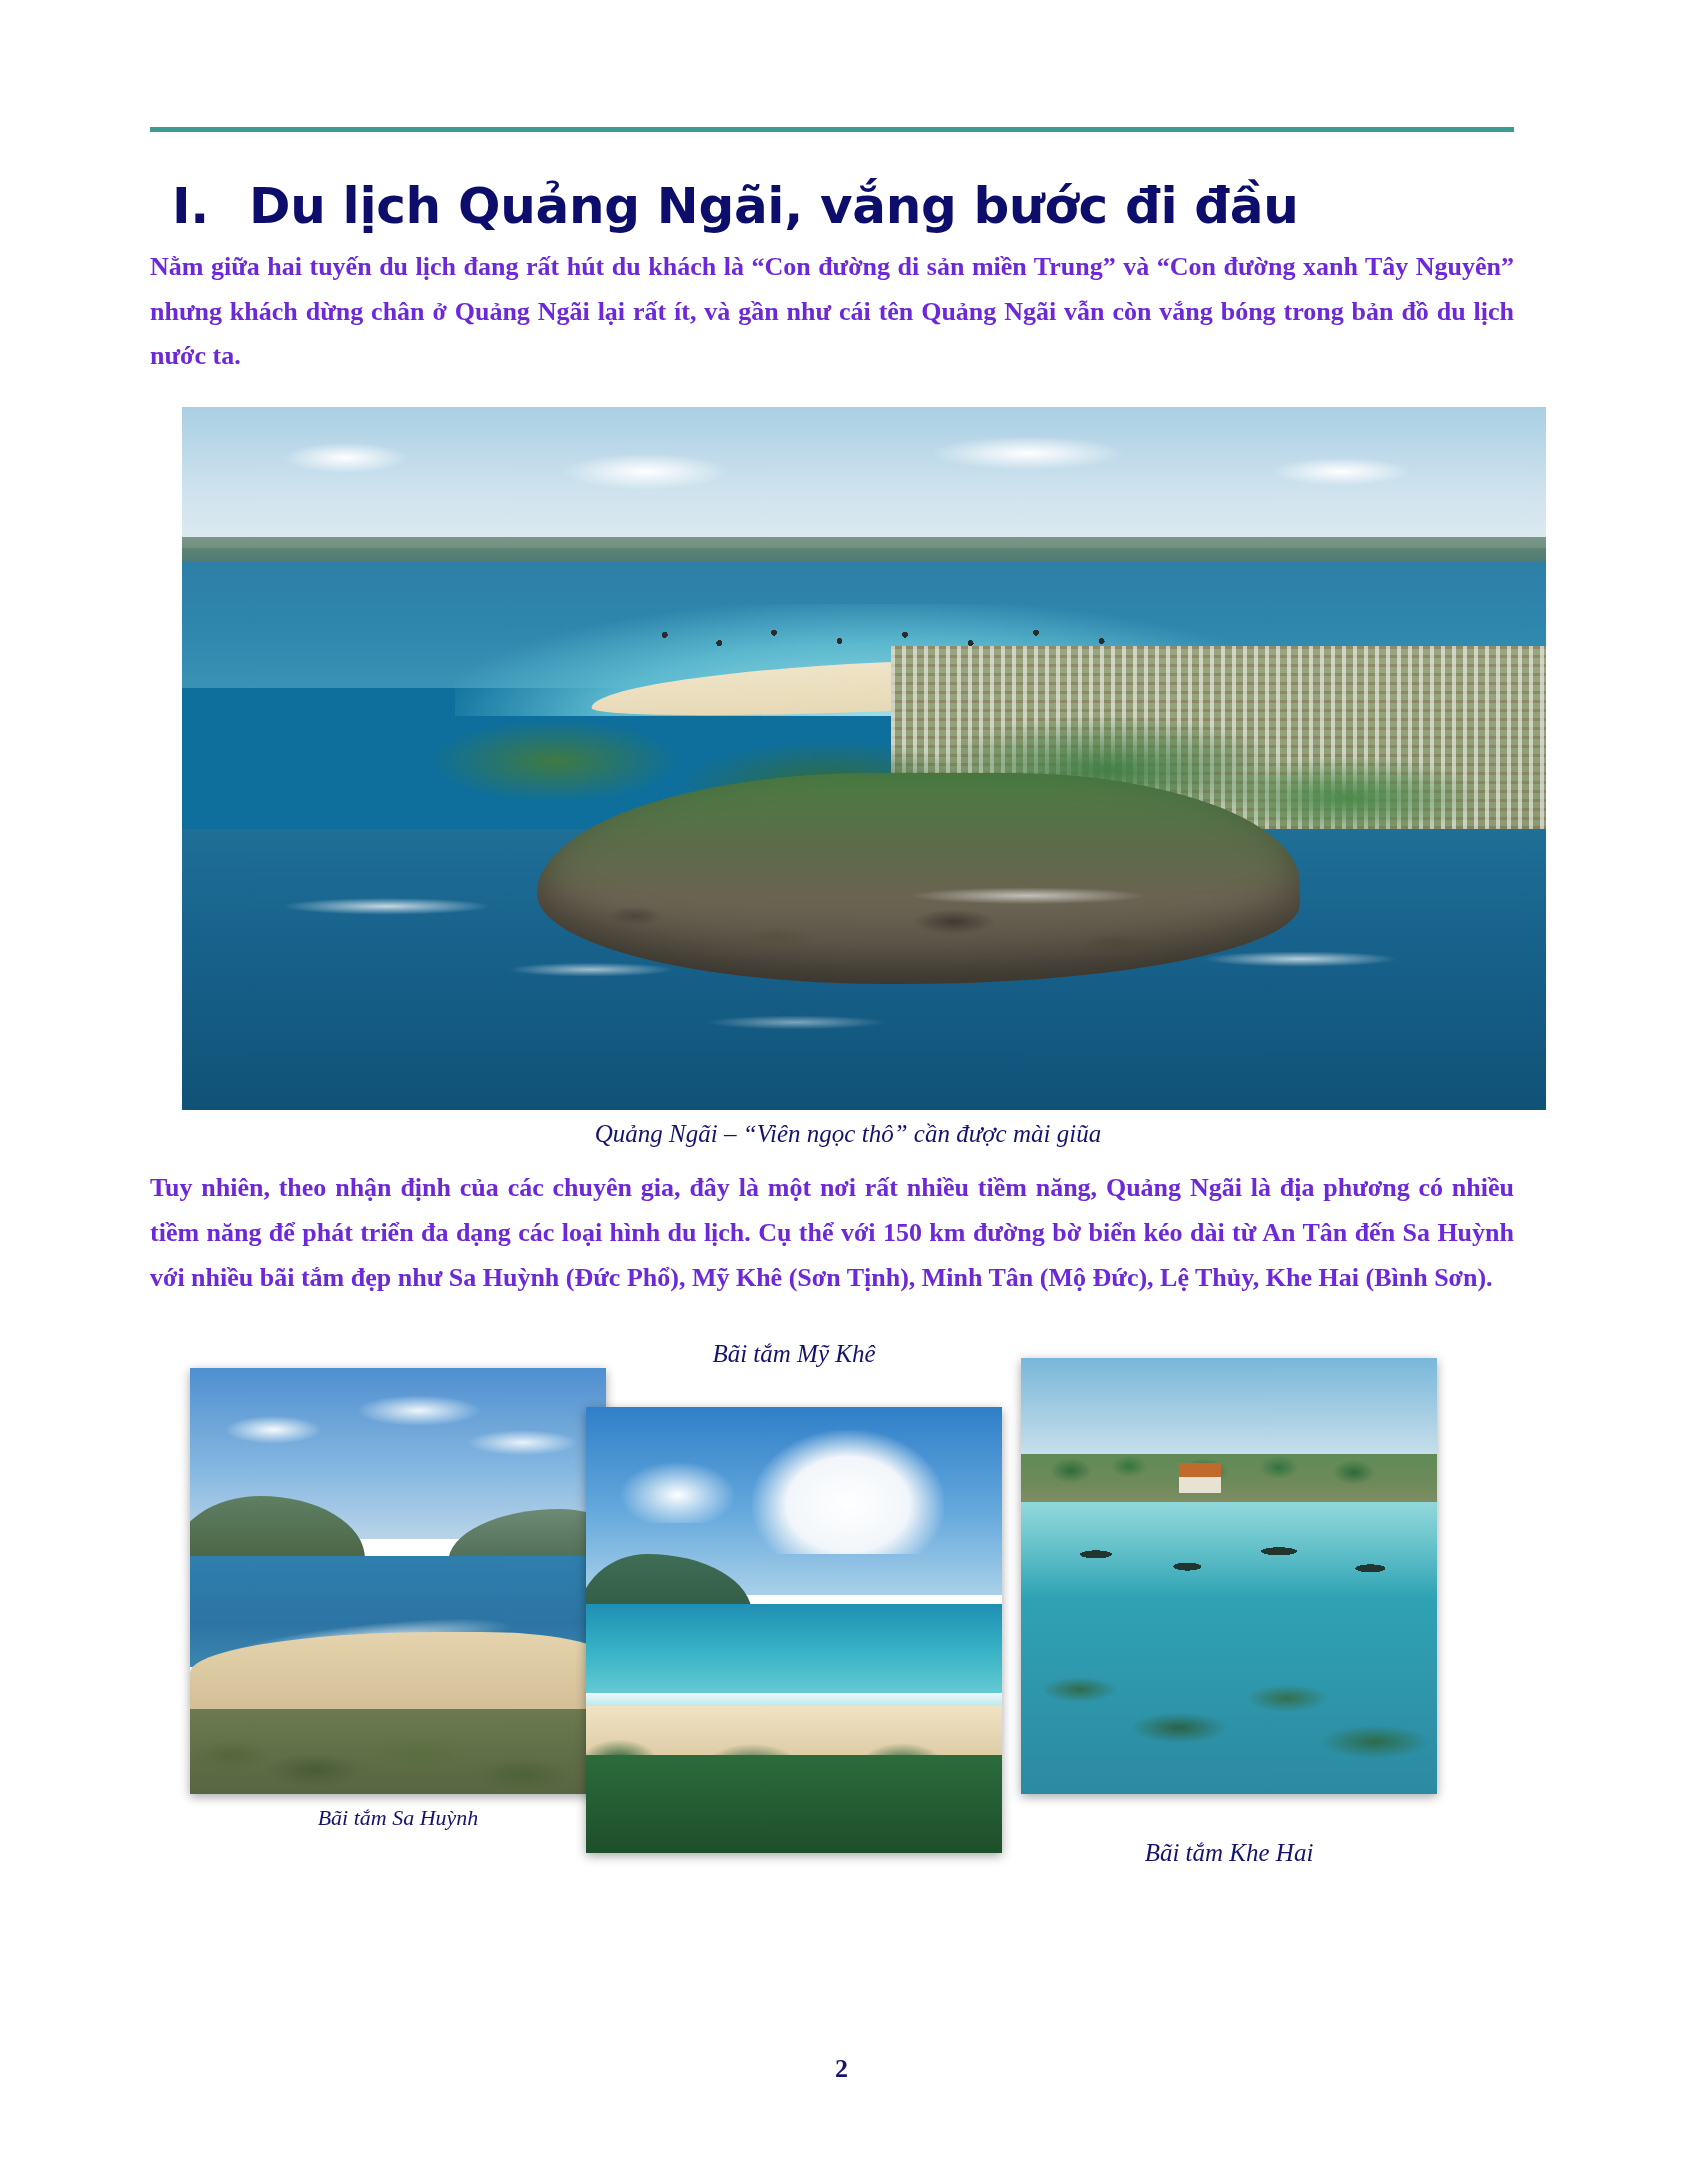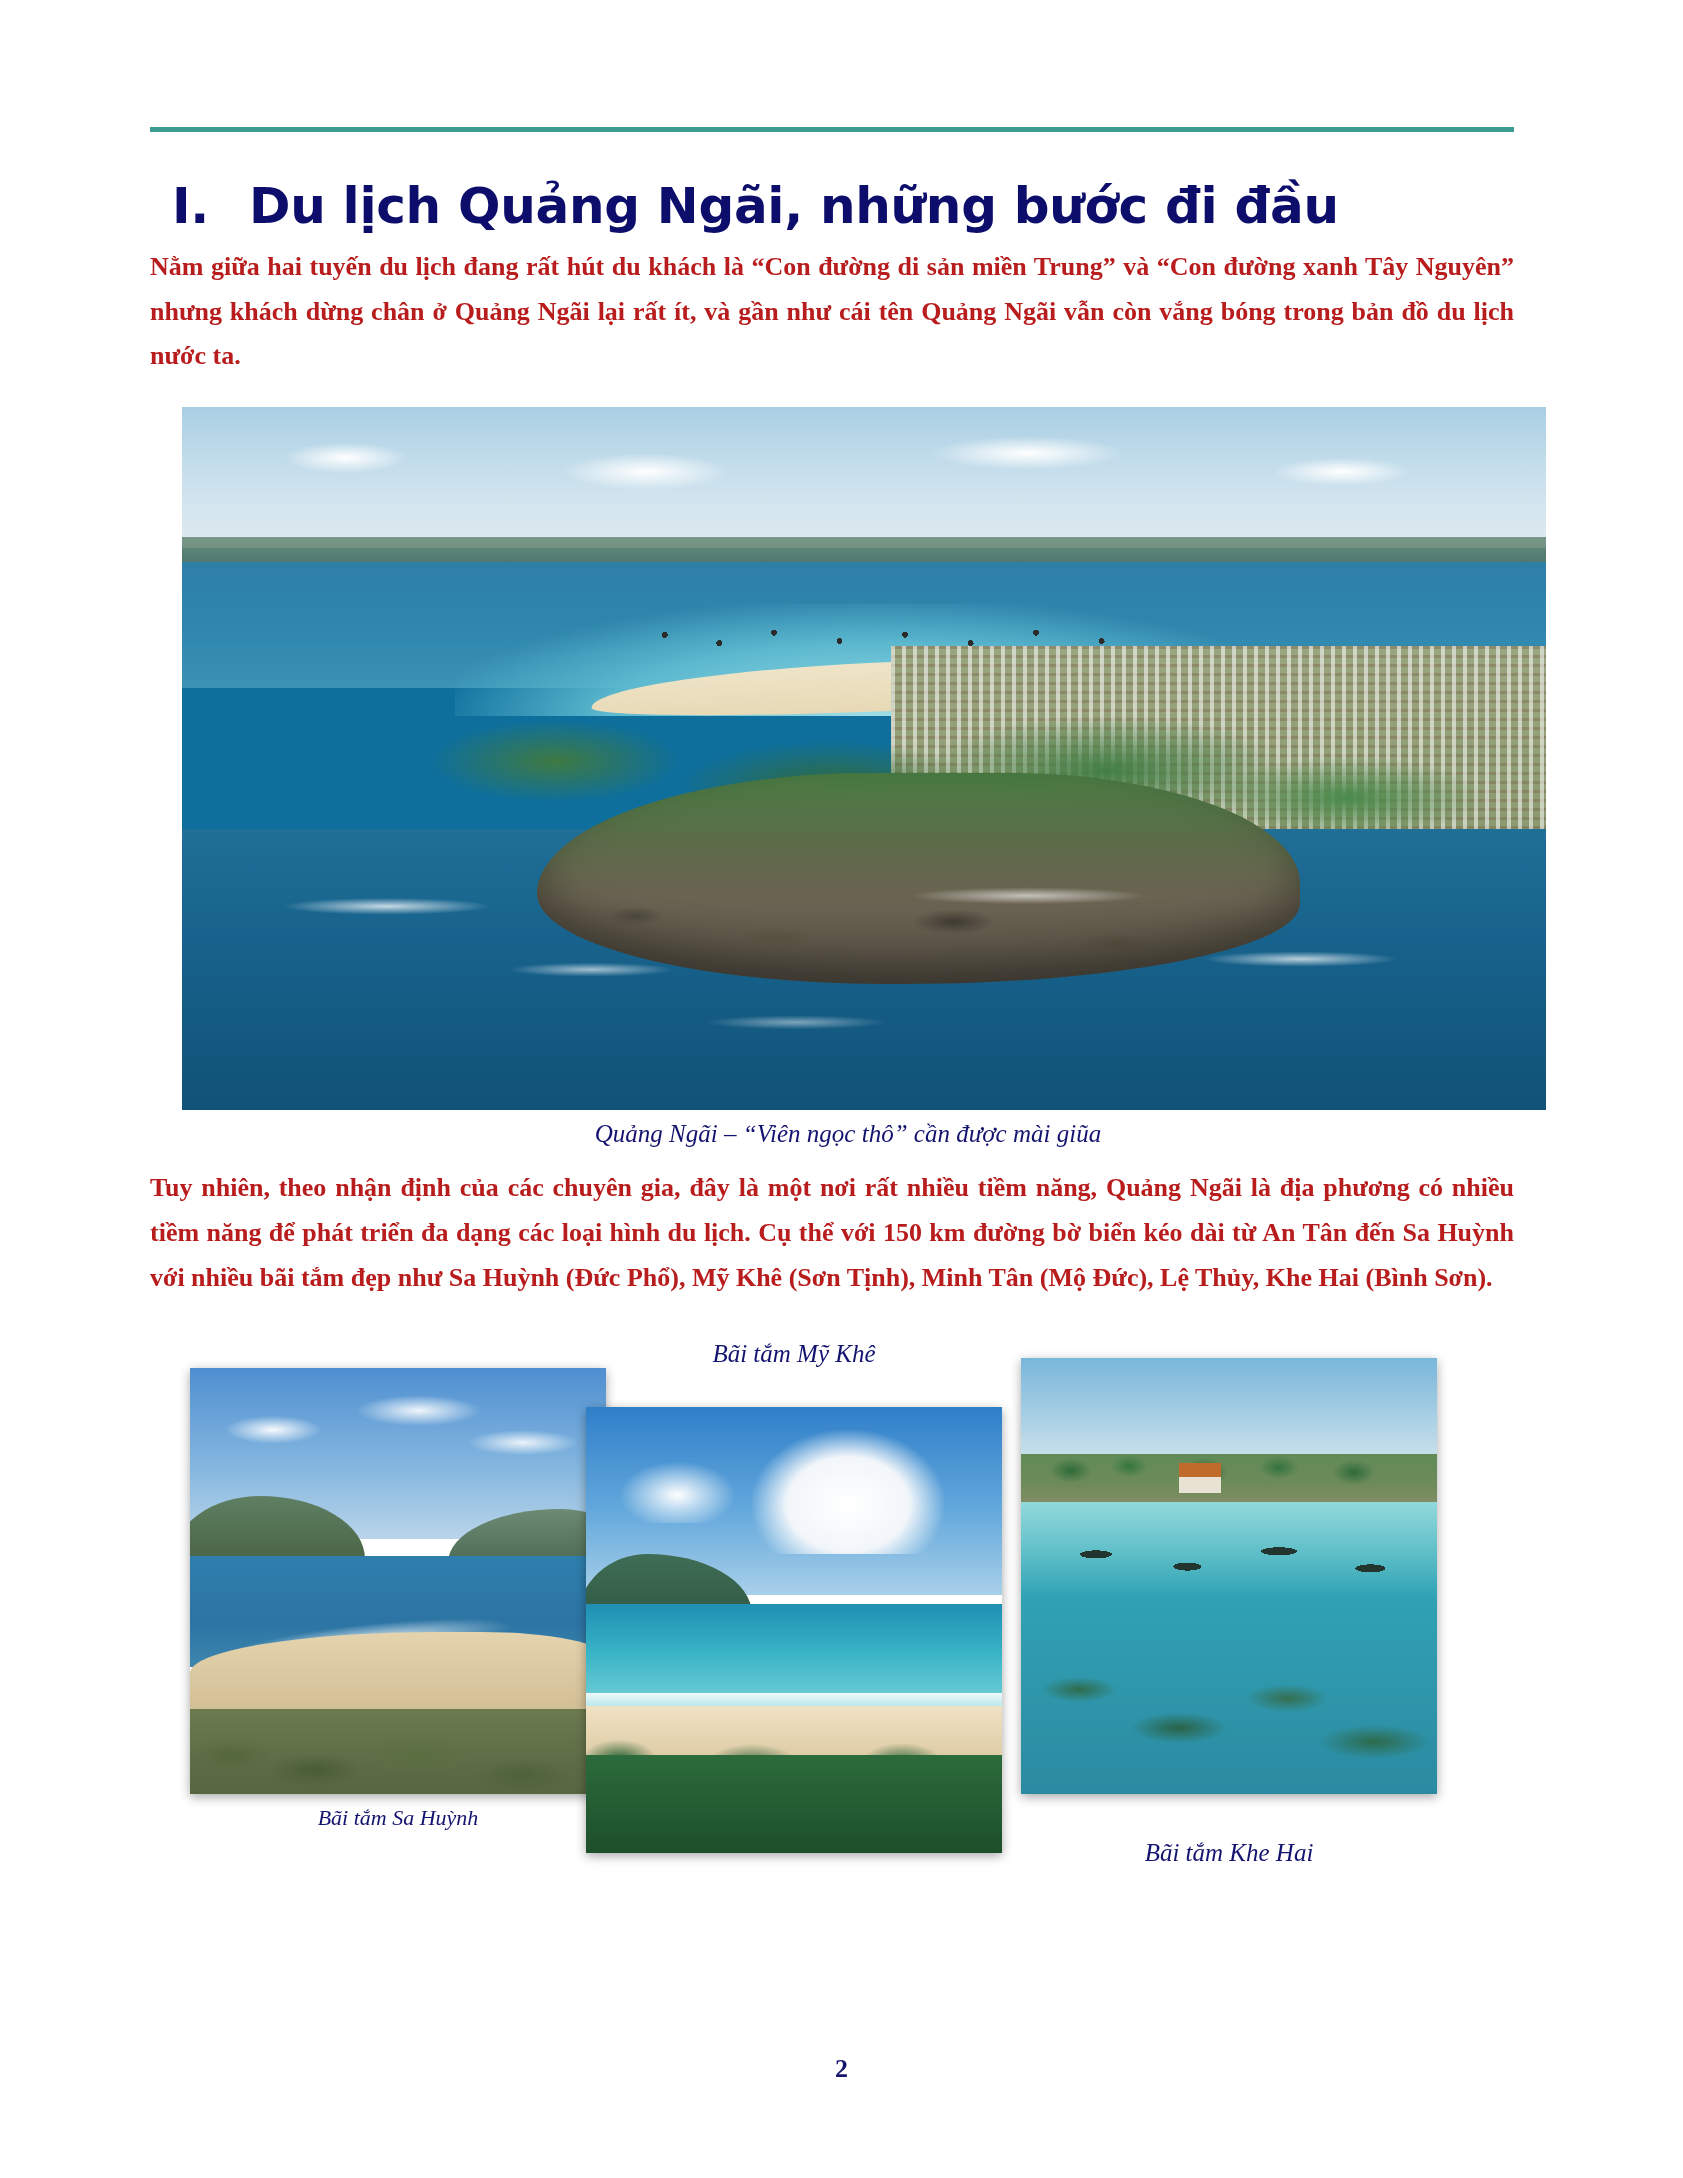--- a/index.html
+++ b/index.html
@@ -45,21 +45,21 @@
     padding-left: 22px;
   }
   h1.title .numeral {
     display: inline-block;
     min-width: 77px;
   }
   p.body-text {
     font-family: "Liberation Serif", serif;
     font-size: 26px;
     font-weight: 700;
-    color: #b91c1c;
+    color: #6d28d9;
     line-height: 1.72;
     text-align: justify;
     margin: 10px 0 0 0;
   }
   p.body-text.second {
     margin-top: 18px;
   }
   .figure {
     margin-top: 28px;
     padding-left: 32px;
@@ -318,21 +318,21 @@
 </head>
 <body>
 
 <div class="page">
 
   <div class="top-rule"></div>
 
   <div class="content">
 
     <h1 class="title">
-      <span class="numeral">I.</span><span>Du lịch Quảng Ngãi, những bước đi đầu</span>
+      <span class="numeral">I.</span><span>Du lịch Quảng Ngãi, vắng bước đi đầu</span>
     </h1>
 
     <p class="body-text">Nằm giữa hai tuyến du lịch đang rất hút du khách là “Con đường di sản miền Trung” và “Con đường xanh Tây Nguyên” nhưng khách dừng chân ở Quảng Ngãi lại rất ít, và gần như cái tên Quảng Ngãi vẫn còn vắng bóng trong bản đồ du lịch nước ta.</p>
 
     <div class="figure">
       <div class="hero">
         <div class="ph">
           <div class="hero-sky"></div>
           <div class="hero-clouds"></div>
           <div class="hero-farland"></div>

